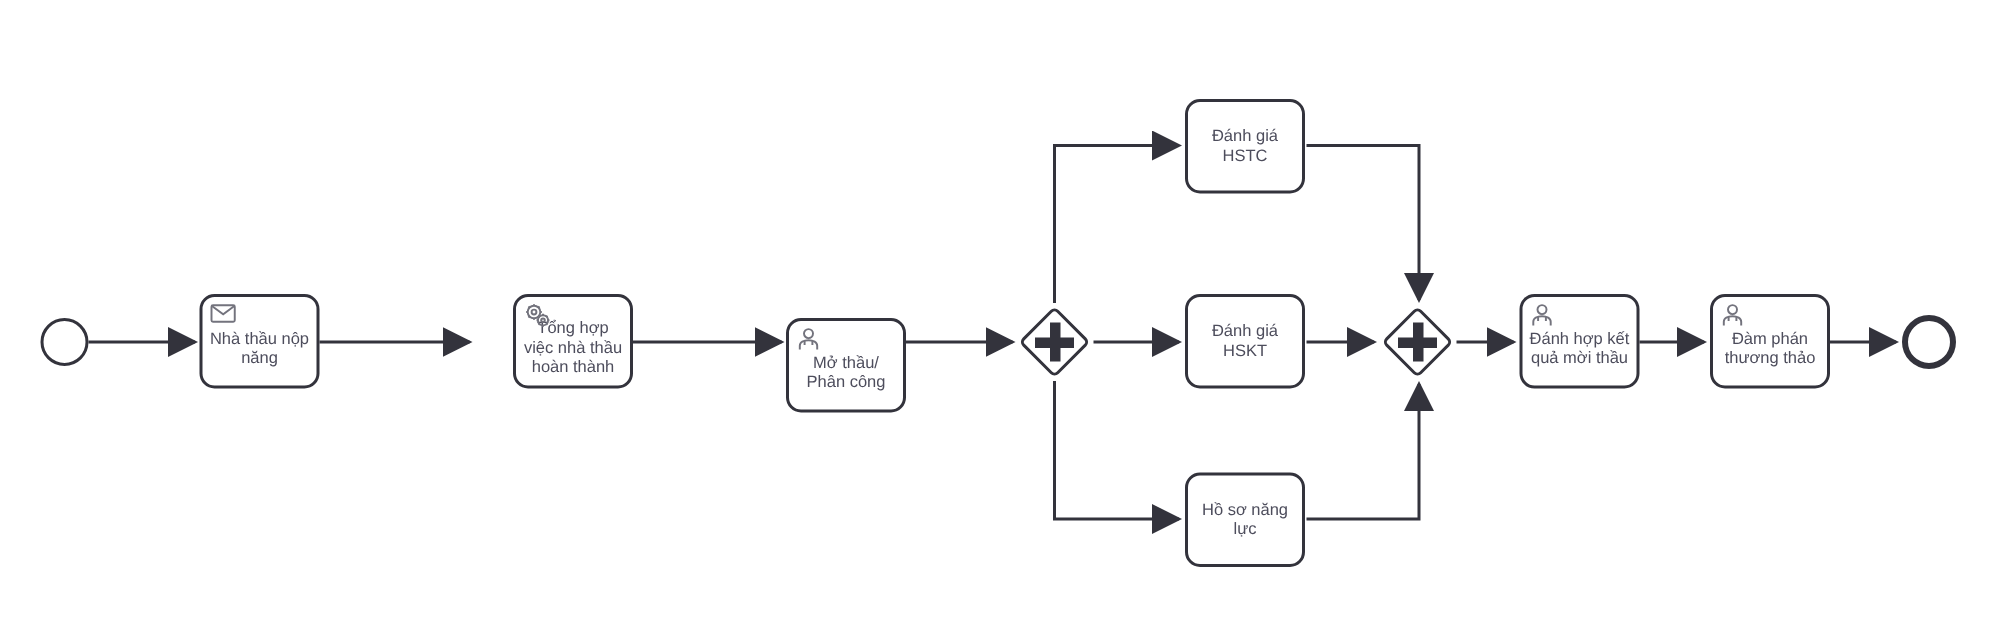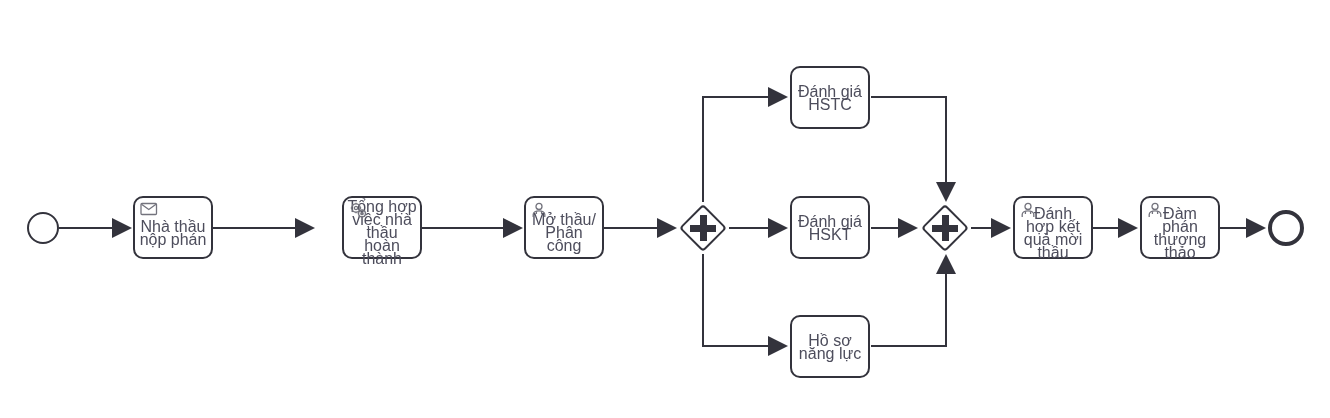--- a/index.html
+++ b/index.html
@@ -38,21 +38,21 @@
     height: 63px;
     border: 2px solid var(--stroke);
     border-radius: 10px;
     background: #fff;
     display: flex;
     align-items: center;
     justify-content: center;
     text-align: center;
   }
   .task .label {
-    font-size: 16px;
+    font-size: 11px;
     line-height: 13px;
     color: var(--label);
     padding: 2px 3px;
   }
   .task.has-icon .label { padding-top: 12px; }
   .task .icon {
     position: absolute;
     top: 4px;
     left: 5px;
     width: 18px;
@@ -134,40 +134,40 @@
 
   <div class="event start"></div>
 
   <div class="task has-icon" style="left:133px; top:196px;">
     <span class="icon">
       <svg width="18" height="14" viewBox="0 0 18 14">
         <rect class="icon-stroke icon-fill-white" x="1" y="1.5" width="15.5" height="11" rx="1"></rect>
         <path class="icon-stroke" d="M1.5,2.2 L8.8,7.5 L16,2.2"></path>
       </svg>
     </span>
-    <span class="label">Nhà thầu nộp phán</span>
+    <span class="label">Nhà thầu nộp năng</span>
   </div>
 
   <div class="task has-icon" style="left:316px; top:196px;margin-left:26px;">
     <span class="icon">
       <svg width="19" height="17" viewBox="0 0 19 17">
         <g class="icon-stroke">
           <circle cx="7" cy="6" r="4.2"></circle>
           <circle cx="7" cy="6" r="1.6"></circle>
           <path d="M7,0.8 V2 M7,10 V11.2 M1.8,6 H3 M11,6 H12.2 M3.3,2.3 L4.2,3.2 M9.8,8.8 L10.7,9.7 M10.7,2.3 L9.8,3.2 M4.2,8.8 L3.3,9.7"></path>
           <circle cx="13" cy="11.5" r="3.4"></circle>
           <circle cx="13" cy="11.5" r="1.2"></circle>
           <path d="M13,7.2 V8.2 M13,14.8 V15.8 M8.7,11.5 H9.7 M16.3,11.5 H17.3 M10,8.5 L10.7,9.2 M15.3,13.8 L16,14.5 M16,8.5 L15.3,9.2 M10.7,13.8 L10,14.5"></path>
         </g>
       </svg>
     </span>
     <span class="label">Tổng hợp việc nhà thầu hoàn thành</span>
   </div>
 
-  <div class="task has-icon" style="left:524px; top:196px;">
+  <div class="task has-icon" style="left:524px; top:212px;">
     <span class="icon">
       <svg width="17" height="16" viewBox="0 0 17 16">
         <g class="icon-stroke">
           <circle cx="8" cy="4.4" r="3"></circle>
           <path d="M2.2,15 V12.5 C2.2,10 4.8,8.8 8,8.8 C11.2,8.8 13.8,10 13.8,12.5 V15"></path>
           <path d="M5.4,9.3 V12 M10.6,9.3 V12"></path>
         </g>
       </svg>
     </span>
     <span class="label">Mở thầu/ Phân công</span>

